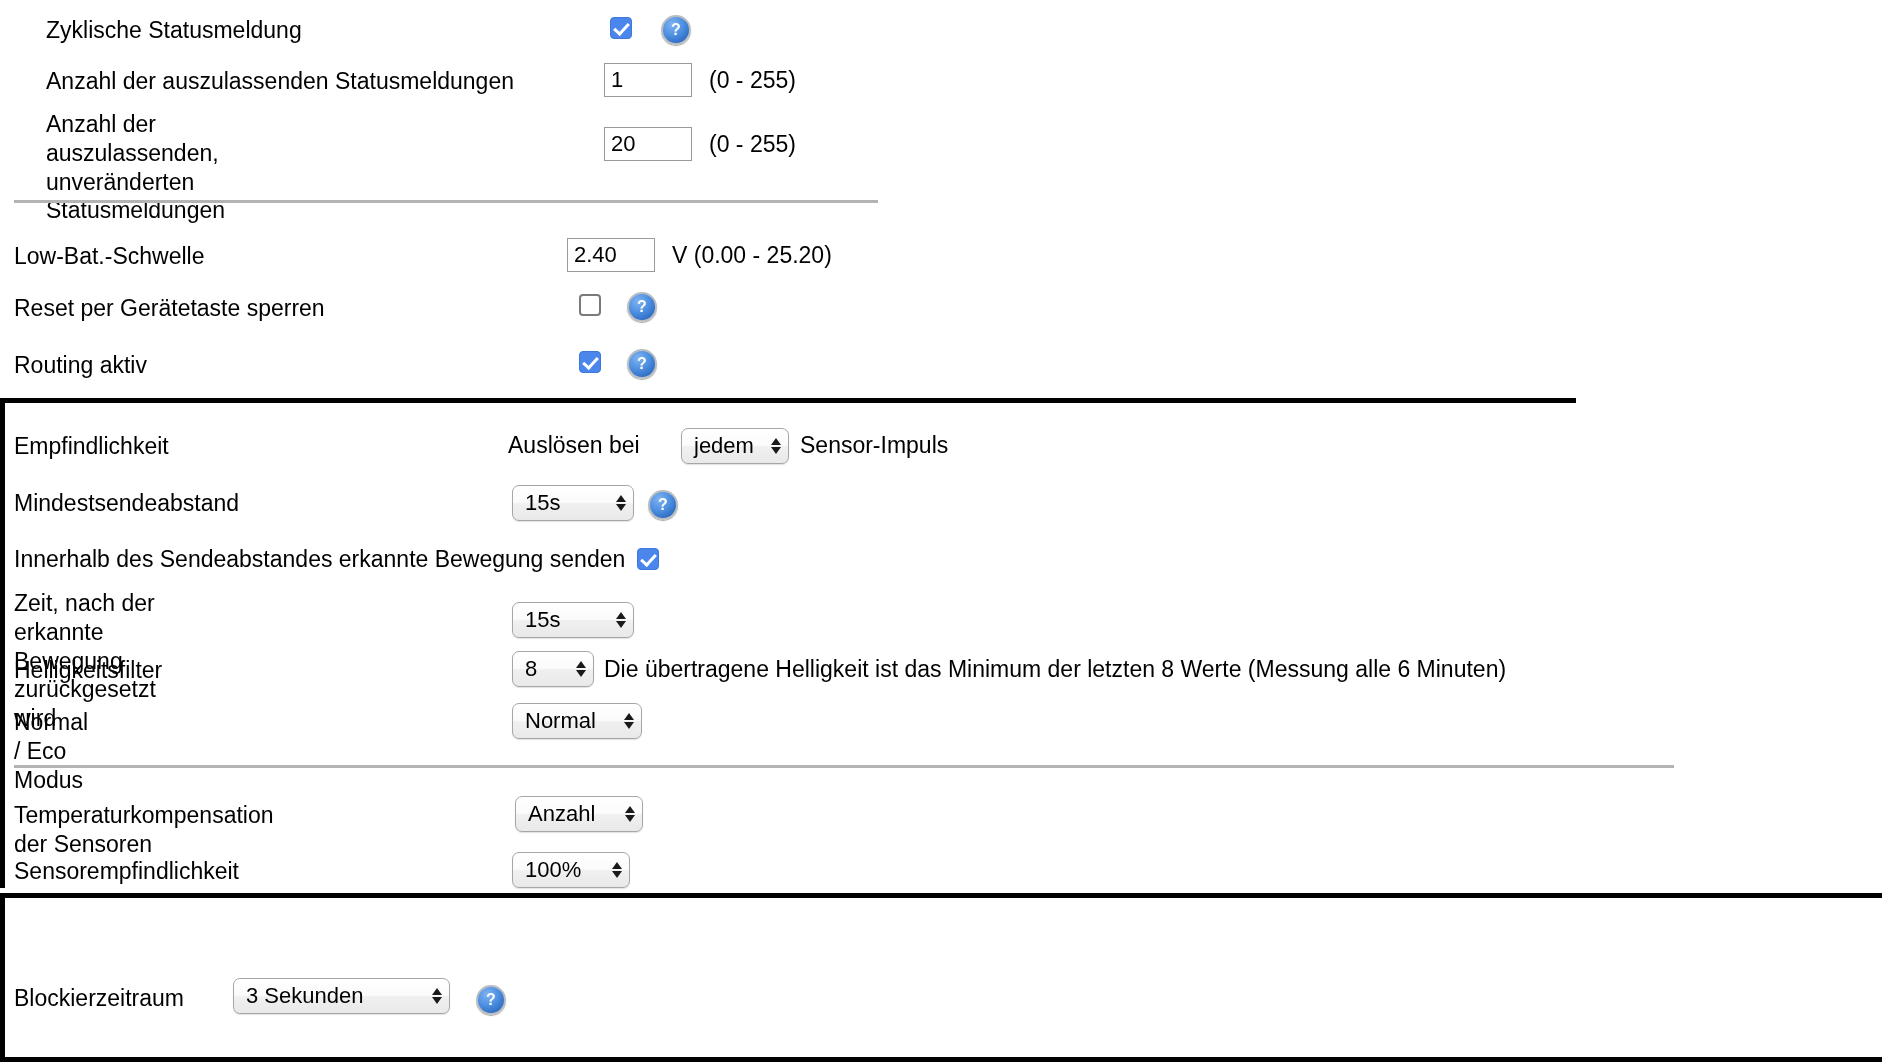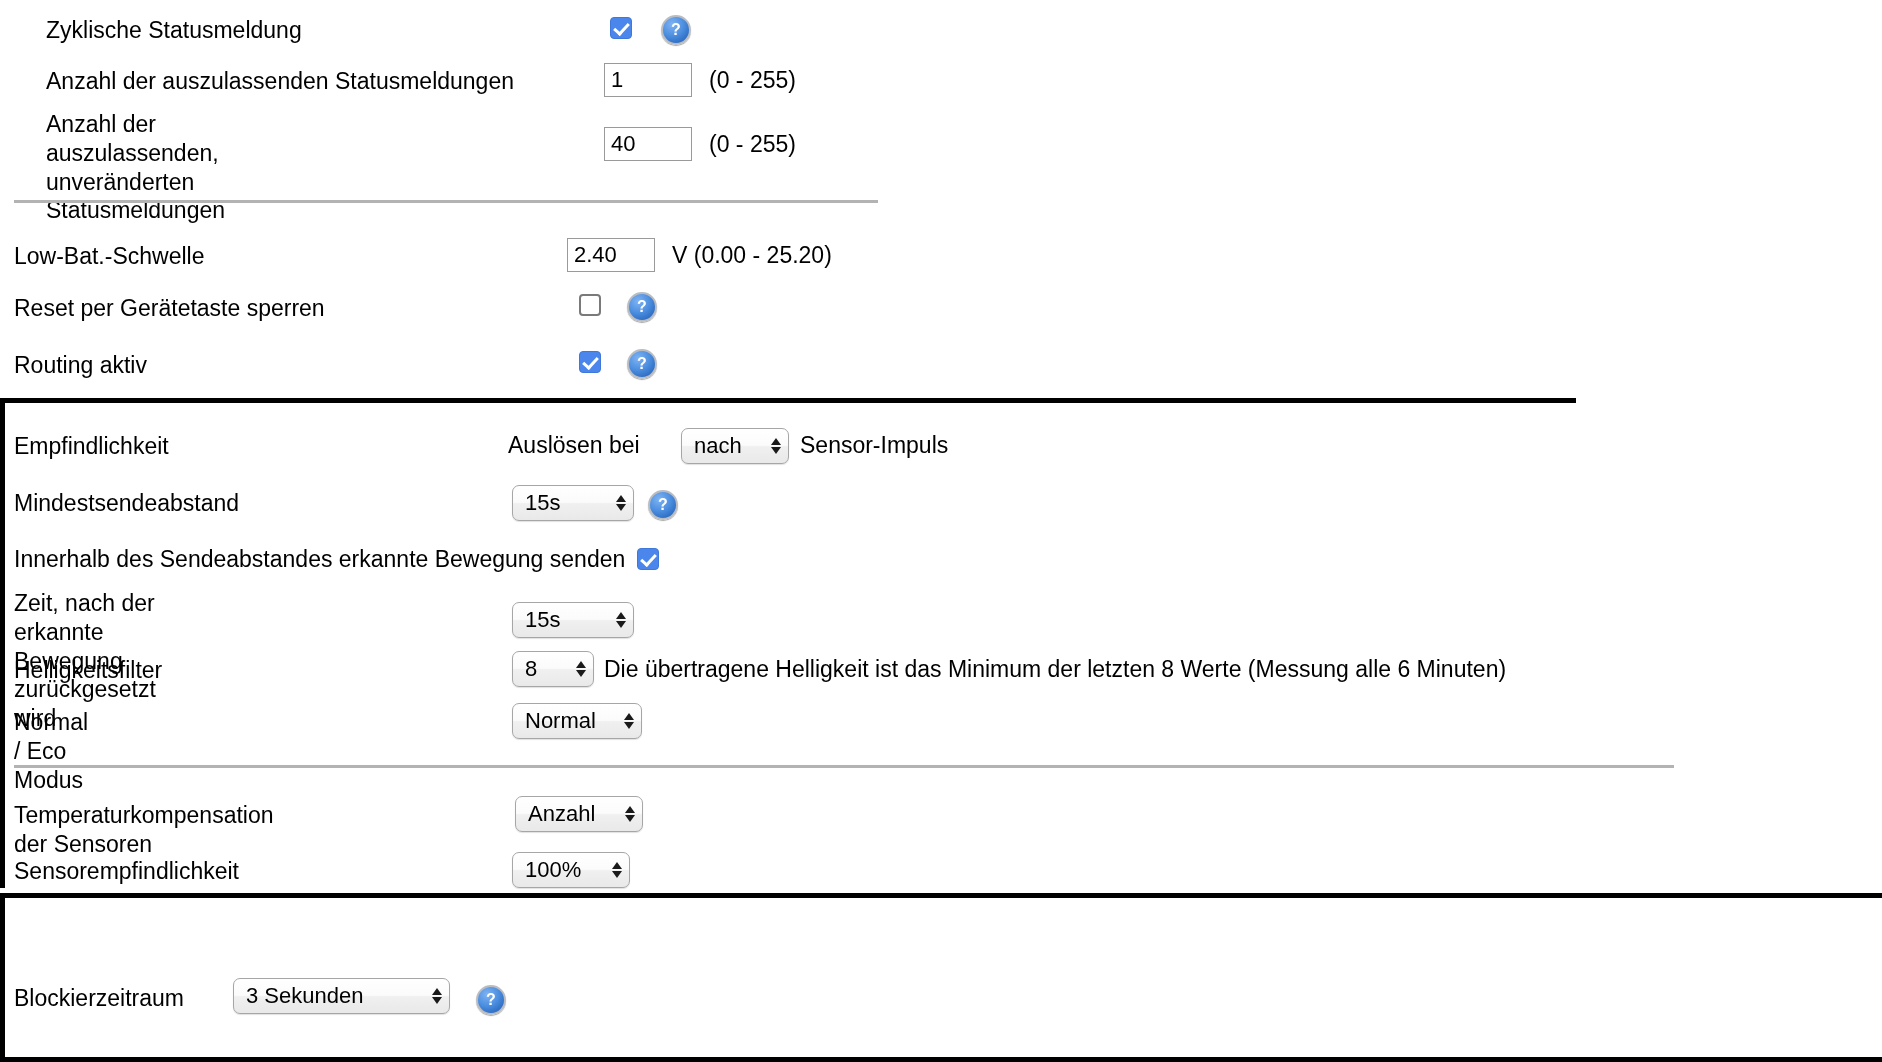--- a/index.html
+++ b/index.html
@@ -187,21 +187,21 @@
 
     <div class="row" style="position:absolute; left:14px; top:63px; height:36px;">
       <span class="label">Anzahl der auszulassenden Statusmeldungen</span>
       <span class="text-input" style="position:absolute; left:558px; top:0; width:88px;">1</span>
       <span class="suffix" style="position:absolute; left:663px; top:4px;">(0 - 255)</span>
     </div>
 
     <div class="row" style="position:absolute; left:14px; top:110px; height:60px; align-items:flex-start;">
       <span class="label" style="position:absolute; left:0; top:0;">Anzahl der auszulassenden,
 unveränderten Statusmeldungen</span>
-      <span class="text-input" style="position:absolute; left:558px; top:17px; width:88px;">40</span>
+      <span class="text-input" style="position:absolute; left:558px; top:17px; width:88px;">20</span>
       <span class="suffix" style="position:absolute; left:663px; top:21px;">(0 - 255)</span>
     </div>
   </div>
 
   <hr class="divider" style="position:absolute; left:14px; top:200px; width:864px;">
 
   <div class="plain-section" style="position:absolute; left:0; top:215px; width:1882px; height:180px;">
 
     <div class="row" style="position:absolute; left:14px; top:23px; height:36px;">
       <span class="label">Low-Bat.-Schwelle</span>
@@ -225,21 +225,21 @@
       </span>
     </div>
   </div>
 
   <div class="boxed-section" style="position:absolute; left:0; top:398px; width:1576px; height:490px;">
 
     <div class="row" style="position:absolute; left:9px; top:25px; height:36px;">
       <span class="label">Empfindlichkeit</span>
       <span class="suffix" style="position:absolute; left:494px; top:4px;">Auslösen bei</span>
       <span class="select" style="position:absolute; left:667px; top:0; width:108px;">
-        <span class="sel-value">nach</span>
+        <span class="sel-value">jedem</span>
         <span class="arrows">
             <i class="up"></i>
             <i class="down"></i>
           </span>
       </span>
       <span class="suffix" style="position:absolute; left:786px; top:4px;">Sensor-Impuls</span>
     </div>
 
     <div class="row" style="position:absolute; left:9px; top:82px; height:38px;">
       <span class="label" style="position:absolute; left:0; top:4px;">Mindestsendeabstand</span>

